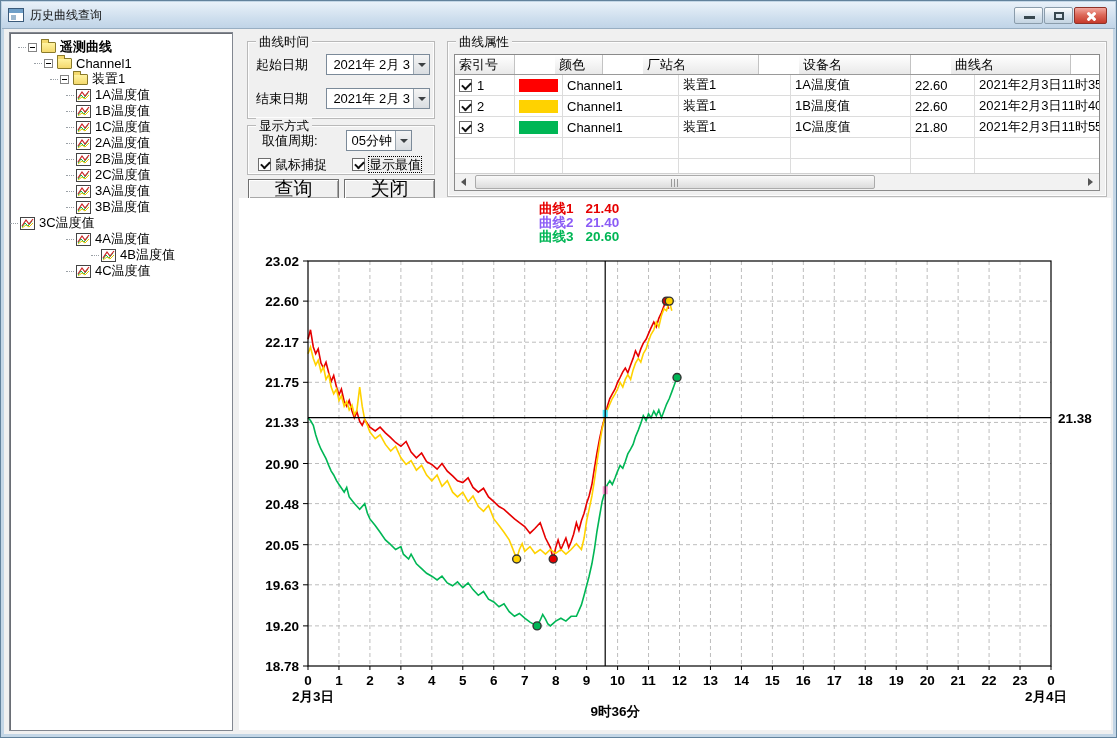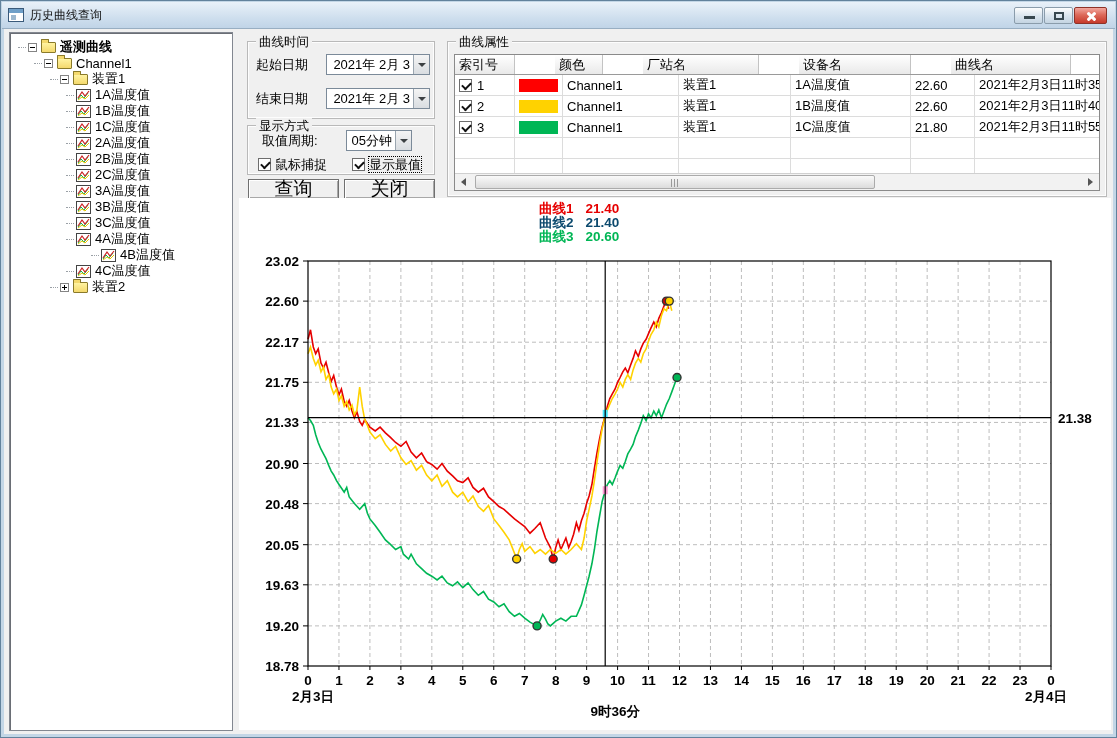--- a/index.html
+++ b/index.html
@@ -185,21 +185,21 @@
       <div class="tree-row" style="padding-left: 56px;">
         <span class="stub"></span>
         <span class="icon-curve"><svg width="15" height="13">
             <rect x="0.5" y="0.5" width="14" height="12" fill="#fff" stroke="#444"></rect>
             <polyline points="2,10 5,6 8,9 12,4" fill="none" stroke="#00b655" stroke-width="1"></polyline>
             <polyline points="2,11 6,8 9,10 13,6" fill="none" stroke="#e6c400" stroke-width="1"></polyline>
             <polyline points="2,9 6,3 9,7 13,2" fill="none" stroke="#cc2222" stroke-width="1.2"></polyline>
           </svg></span>
         <span class="tree-label">3B温度值</span>
       </div>
-      <div class="tree-row" style="padding-left: 56px;">
+      <div class="tree-row" style="">
         <span class="stub"></span>
         <span class="icon-curve"><svg width="15" height="13">
             <rect x="0.5" y="0.5" width="14" height="12" fill="#fff" stroke="#444"></rect>
             <polyline points="2,10 5,6 8,9 12,4" fill="none" stroke="#00b655" stroke-width="1"></polyline>
             <polyline points="2,11 6,8 9,10 13,6" fill="none" stroke="#e6c400" stroke-width="1"></polyline>
             <polyline points="2,9 6,3 9,7 13,2" fill="none" stroke="#cc2222" stroke-width="1.2"></polyline>
           </svg></span>
         <span class="tree-label">3C温度值</span>
       </div>
       <div class="tree-row" style="padding-left: 56px;">
@@ -224,26 +224,20 @@
       </div>
       <div class="tree-row" style="padding-left: 56px;">
         <span class="stub"></span>
         <span class="icon-curve"><svg width="15" height="13">
             <rect x="0.5" y="0.5" width="14" height="12" fill="#fff" stroke="#444"></rect>
             <polyline points="2,10 5,6 8,9 12,4" fill="none" stroke="#00b655" stroke-width="1"></polyline>
             <polyline points="2,11 6,8 9,10 13,6" fill="none" stroke="#e6c400" stroke-width="1"></polyline>
             <polyline points="2,9 6,3 9,7 13,2" fill="none" stroke="#cc2222" stroke-width="1.2"></polyline>
           </svg></span>
         <span class="tree-label">4C温度值</span>
-      </div>
-      <div class="tree-row" style="padding-left: 40px;">
-        <span class="stub"></span>
-        <span class="expander plus"></span>
-        <span class="icon-folder"></span>
-        <span class="tree-label">装置2</span>
       </div>
     </div>
 
   <div class="group" style="left:246px;top:40px;width:188px;height:78px;">
     <span class="group-label">曲线时间</span>
     <span class="field-label" style="left:8px;top:14px;">起始日期</span>
     <div class="combo" style="left:78px;top:12px;width:104px;">
       <span class="combo-text">2021年 2月 3</span>
       <span class="combo-btn"></span>
     </div>
@@ -355,21 +349,21 @@
       </div>
     </div>
   </div>
 
   <div class="chart-panel">
     <div class="legend" id="legend">
         <div class="legend-row" style="color: rgb(230, 0, 0);">
           <span>曲线1</span>
           <span class="legend-val">21.40</span>
         </div>
-        <div class="legend-row" style="color: #0c4a6e;">
+        <div class="legend-row" style="color: #8b5cf6;">
           <span>曲线2</span>
           <span class="legend-val">21.40</span>
         </div>
         <div class="legend-row" style="color: rgb(0, 182, 85); align-items: flex-end;">
           <span>曲线3</span>
           <span class="legend-val">20.60</span>
         </div>
       </div>
     <svg id="chart" width="872" height="532">
         <line x1="99.95833333333333" y1="63" x2="99.95833333333333" y2="468" stroke="#bdbdbd" stroke-dasharray="4 3" stroke-width="1"></line>

